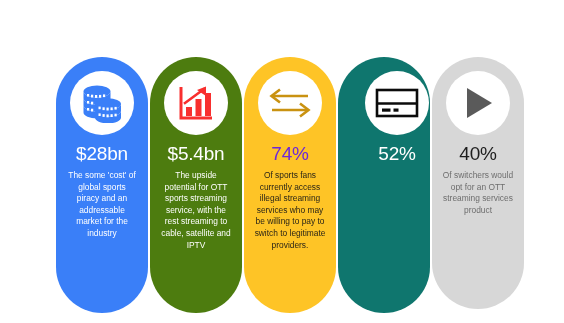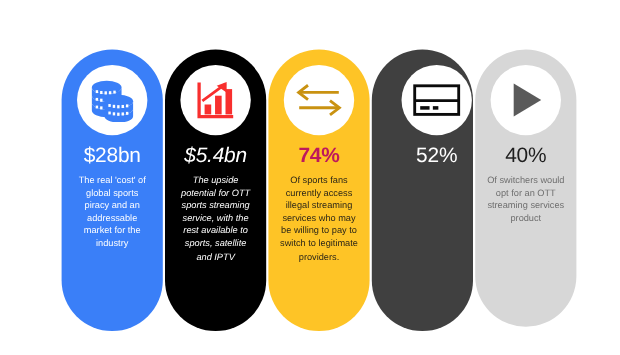--- a/index.html
+++ b/index.html
@@ -11,21 +11,21 @@
     width: 564px;
     height: 323px;
     font-family: "Liberation Sans", sans-serif;
     overflow: hidden;
     position: relative;
   }
 
   #infographic {
     position: absolute;
     left: 56px;
-    top: 45px;
+    top: 57px;
     width: 468px;
     height: 258px;
     display: flex;
     flex-direction: row;
     align-items: flex-start;
     gap: 2px;
   }
 
   .pill {
     width: 92px;
@@ -66,29 +66,29 @@
   .desc {
     font-size: 8.4px;
     line-height: 11.6px;
     text-align: center;
     padding: 0 10px 0 10px;
     font-weight: 400;
   }
 
   
   .pill.blue   { background: #3A7FF8; }
-  .pill.red    { background: #000000; font-style: italic; }
+  .pill.red    { background: #4d7c0f; }
   .pill.yellow { background: #FEC426; }
-  .pill.black  { background: #404040; padding-left: 26px; }
+  .pill.black  { background: #0f766e; padding-left: 26px; }
   .pill.gray   { background: #D7D7D7; }
 
   .blue   .stat, .blue   .desc { color: #ffffff; }
   .red    .stat, .red    .desc { color: #ffffff; }
   .black  .stat, .black  .desc { color: #ffffff; }
-  .yellow .stat { color: #be185d; font-weight: bold; }
+  .yellow .stat { color: #6d28d9; }
   .yellow .desc { color: #2A2517; }
   .gray   .stat { color: #1E1E1E; }
   .gray   .desc { color: #6E6E6E; }
 
   
   .pill.blue   { height: 256px; }
   .pill.red    { height: 256px; }
   .pill.yellow { height: 256px; }
   .pill.black  { height: 256px; }
   .pill.gray   { height: 252px; }
@@ -132,21 +132,21 @@
             <rect x="18.5" y="30.4" width="2.2" height="2.6"></rect>
             <rect x="22.5" y="31.1" width="2.2" height="2.8"></rect>
             <rect x="26.5" y="31.4" width="2.2" height="2.9"></rect>
             <rect x="30.5" y="31.2" width="2.2" height="2.8"></rect>
             <rect x="34.5" y="30.7" width="2.2" height="2.7"></rect>
           </g>
         </svg>
       </span>
     </div>
     <div class="stat">$28bn</div>
-    <div class="desc">The real 'cost' of global sports piracy and an addressable market for the industry</div>
+    <div class="desc">The some 'cost' of global sports piracy and an addressable market for the industry</div>
   </div>
 
   <div class="pill red">
     <div class="icon-circle">
       <span>
         <svg width="40" height="40" viewBox="0 0 40 40" aria-hidden="true">
           <g fill="none" stroke="#F82F2E" stroke-width="3">
 
             <polyline points="5,4 5,35 36,35"></polyline>
           </g>
@@ -158,21 +158,21 @@
           </g>
           <g fill="none" stroke="#F82F2E" stroke-width="2.6" stroke-linecap="square">
 
             <line x1="9" y1="20" x2="28" y2="6"></line>
           </g>
           <polygon points="30,3.5 30,13 21,7" fill="#F82F2E"></polygon>
         </svg>
       </span>
     </div>
     <div class="stat">$5.4bn</div>
-    <div class="desc">The upside potential for OTT sports streaming service, with the rest available to sports, satellite and IPTV</div>
+    <div class="desc">The upside potential for OTT sports streaming service, with the rest streaming to cable, satellite and IPTV</div>
   </div>
 
   <div class="pill yellow">
     <div class="icon-circle">
       <span>
         <svg width="46" height="34" viewBox="0 0 46 34" aria-hidden="true">
           <g stroke="#C99211" stroke-width="2.6" fill="none" stroke-linecap="butt">
             <line x1="5" y1="10" x2="41" y2="10"></line>
             <line x1="5" y1="24" x2="41" y2="24"></line>
           </g>

